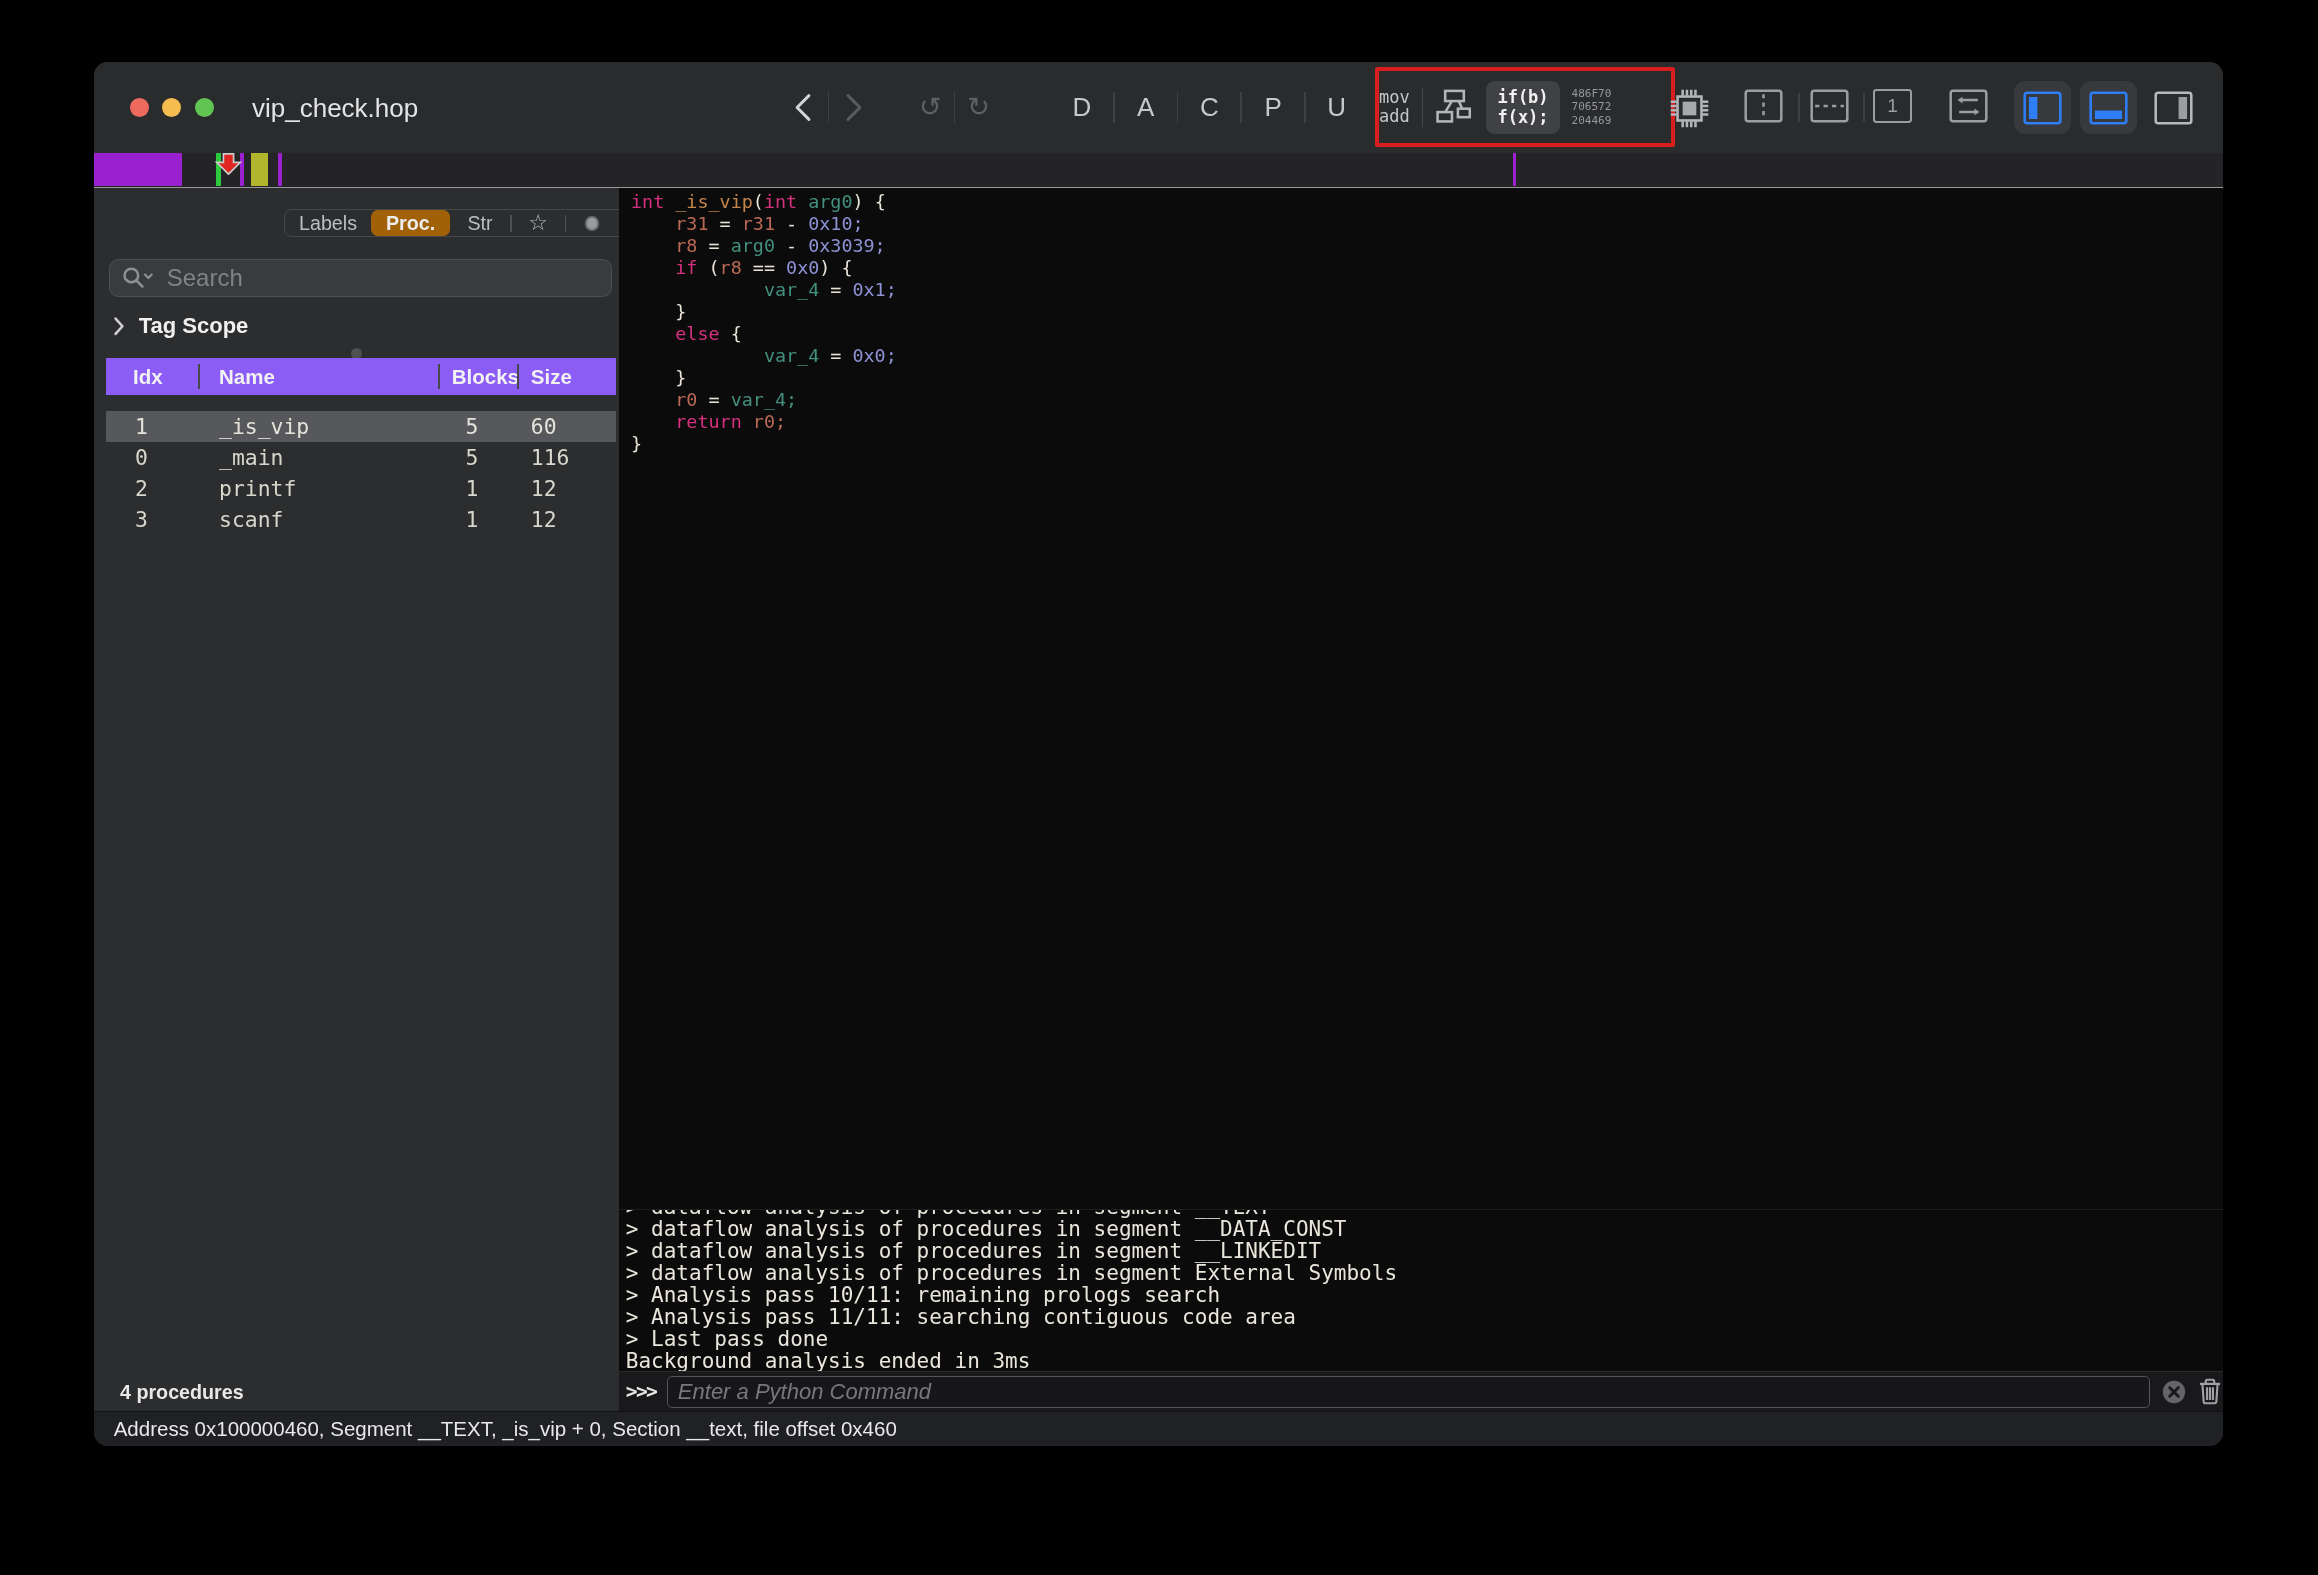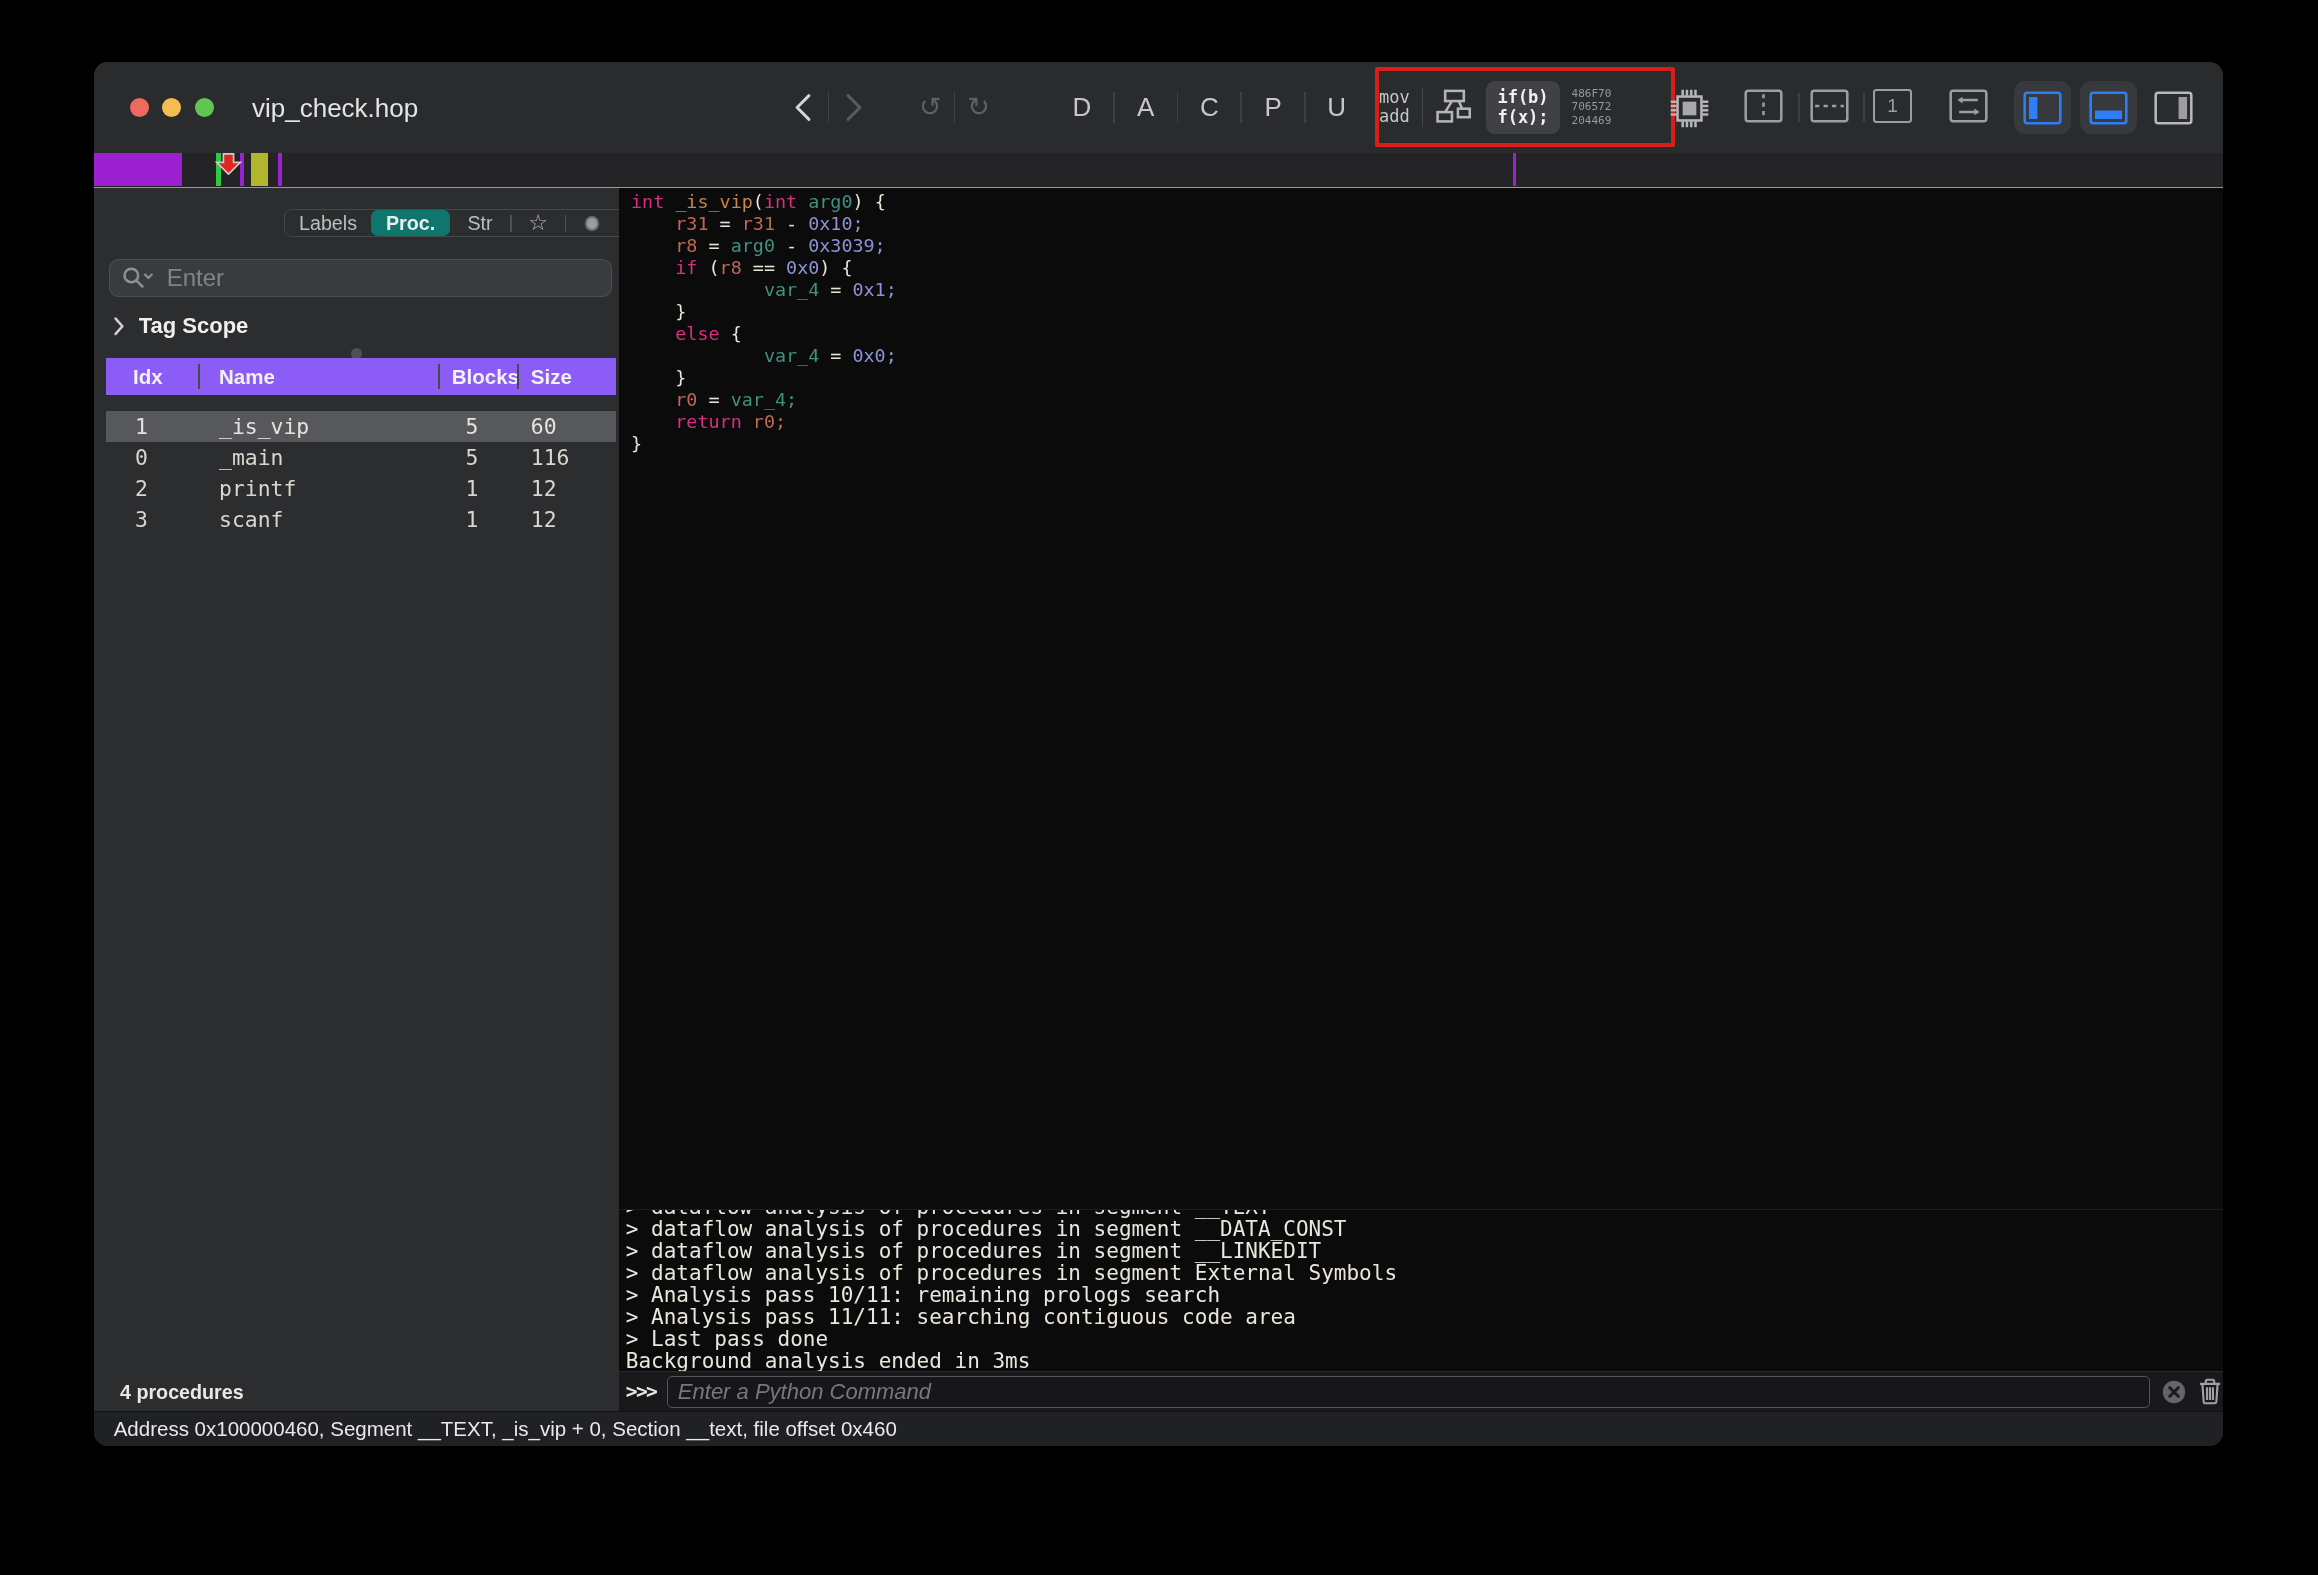--- a/index.html
+++ b/index.html
@@ -52,21 +52,21 @@
               border-bottom:1.7px solid #97979b; }
   .seg-purple-block { position:absolute; left:0; top:0; width:88px; height:33px; background:#9b21d0; }
   .stripe { position:absolute; top:0; height:33px; }
   .pos-cursor { position:absolute; top:0; width:2.6px; height:33px; background:#9b21d0; }
 
   
   .sidebar { position:absolute; left:0; top:126px; width:525px; bottom:35px; background:#2c2d2f; }
   .tabs { position:absolute; left:190px; top:21.4px; width:394px; height:28px;
           border:1.7px solid #46474a; border-radius:7.7px; display:flex; overflow:hidden; }
   .tabseg { display:flex; align-items:center; justify-content:center; font-size:19.7px; color:#bdbebf; }
-  .tabseg.sel { background:#0f766e; border-radius:6.8px; color:#ececec; font-weight:bold; }
+  .tabseg.sel { background:#a16207; border-radius:6.8px; color:#ececec; font-weight:bold; }
   .tabsep { width:1.7px; height:17px; background:#505154; align-self:center; }
   .star-glyph { font-size:22px; color:#b9babc; }
   .dot-circle { width:14.6px; height:14.6px; border-radius:50%; background:#9a9b9d; border:2.6px solid #6f7073; }
 
   .search { position:absolute; left:15.4px; top:71px; width:503px; height:38px; background:#3a3b3e;
             border:1.7px solid #4e4f52; border-radius:9.4px; display:flex; align-items:center; }
   .search-ph { font-size:24px; color:#828385; margin-left:10.3px; }
 
   .tagscope { position:absolute; left:19px; top:125px; height:26px; display:flex; align-items:center; gap:13.7px; }
   .tagscope span { font-size:22px; font-weight:bold; color:#f0f0f1; }
@@ -297,21 +297,21 @@
         <span class="dot-circle"></span>
         </div>
     </div>
 
     <div class="search">
       <svg style="margin-left:12px" width="34" height="24" viewBox="0 0 40 28">
         <circle cx="11" cy="11" r="8" fill="none" stroke="#8e8f91" stroke-width="3"></circle>
         <path d="M17,17 L24,24" stroke="#8e8f91" stroke-width="3" stroke-linecap="round"></path>
         <polyline points="27,10 31,14 35,10" fill="none" stroke="#8e8f91" stroke-width="2.5" stroke-linecap="round" stroke-linejoin="round"></polyline>
       </svg>
-      <span class="search-ph">Enter</span>
+      <span class="search-ph">Search</span>
     </div>
 
     <div class="tagscope">
       <svg width="12" height="20.5" viewBox="0 0 14 24">
         <polyline points="3,3 11,12 3,21" fill="none" stroke="#d0d0d2" stroke-width="3" stroke-linecap="round" stroke-linejoin="round"></polyline>
       </svg>
       <span>Tag Scope</span>
     </div>
 
     <div class="splitdot"></div>

